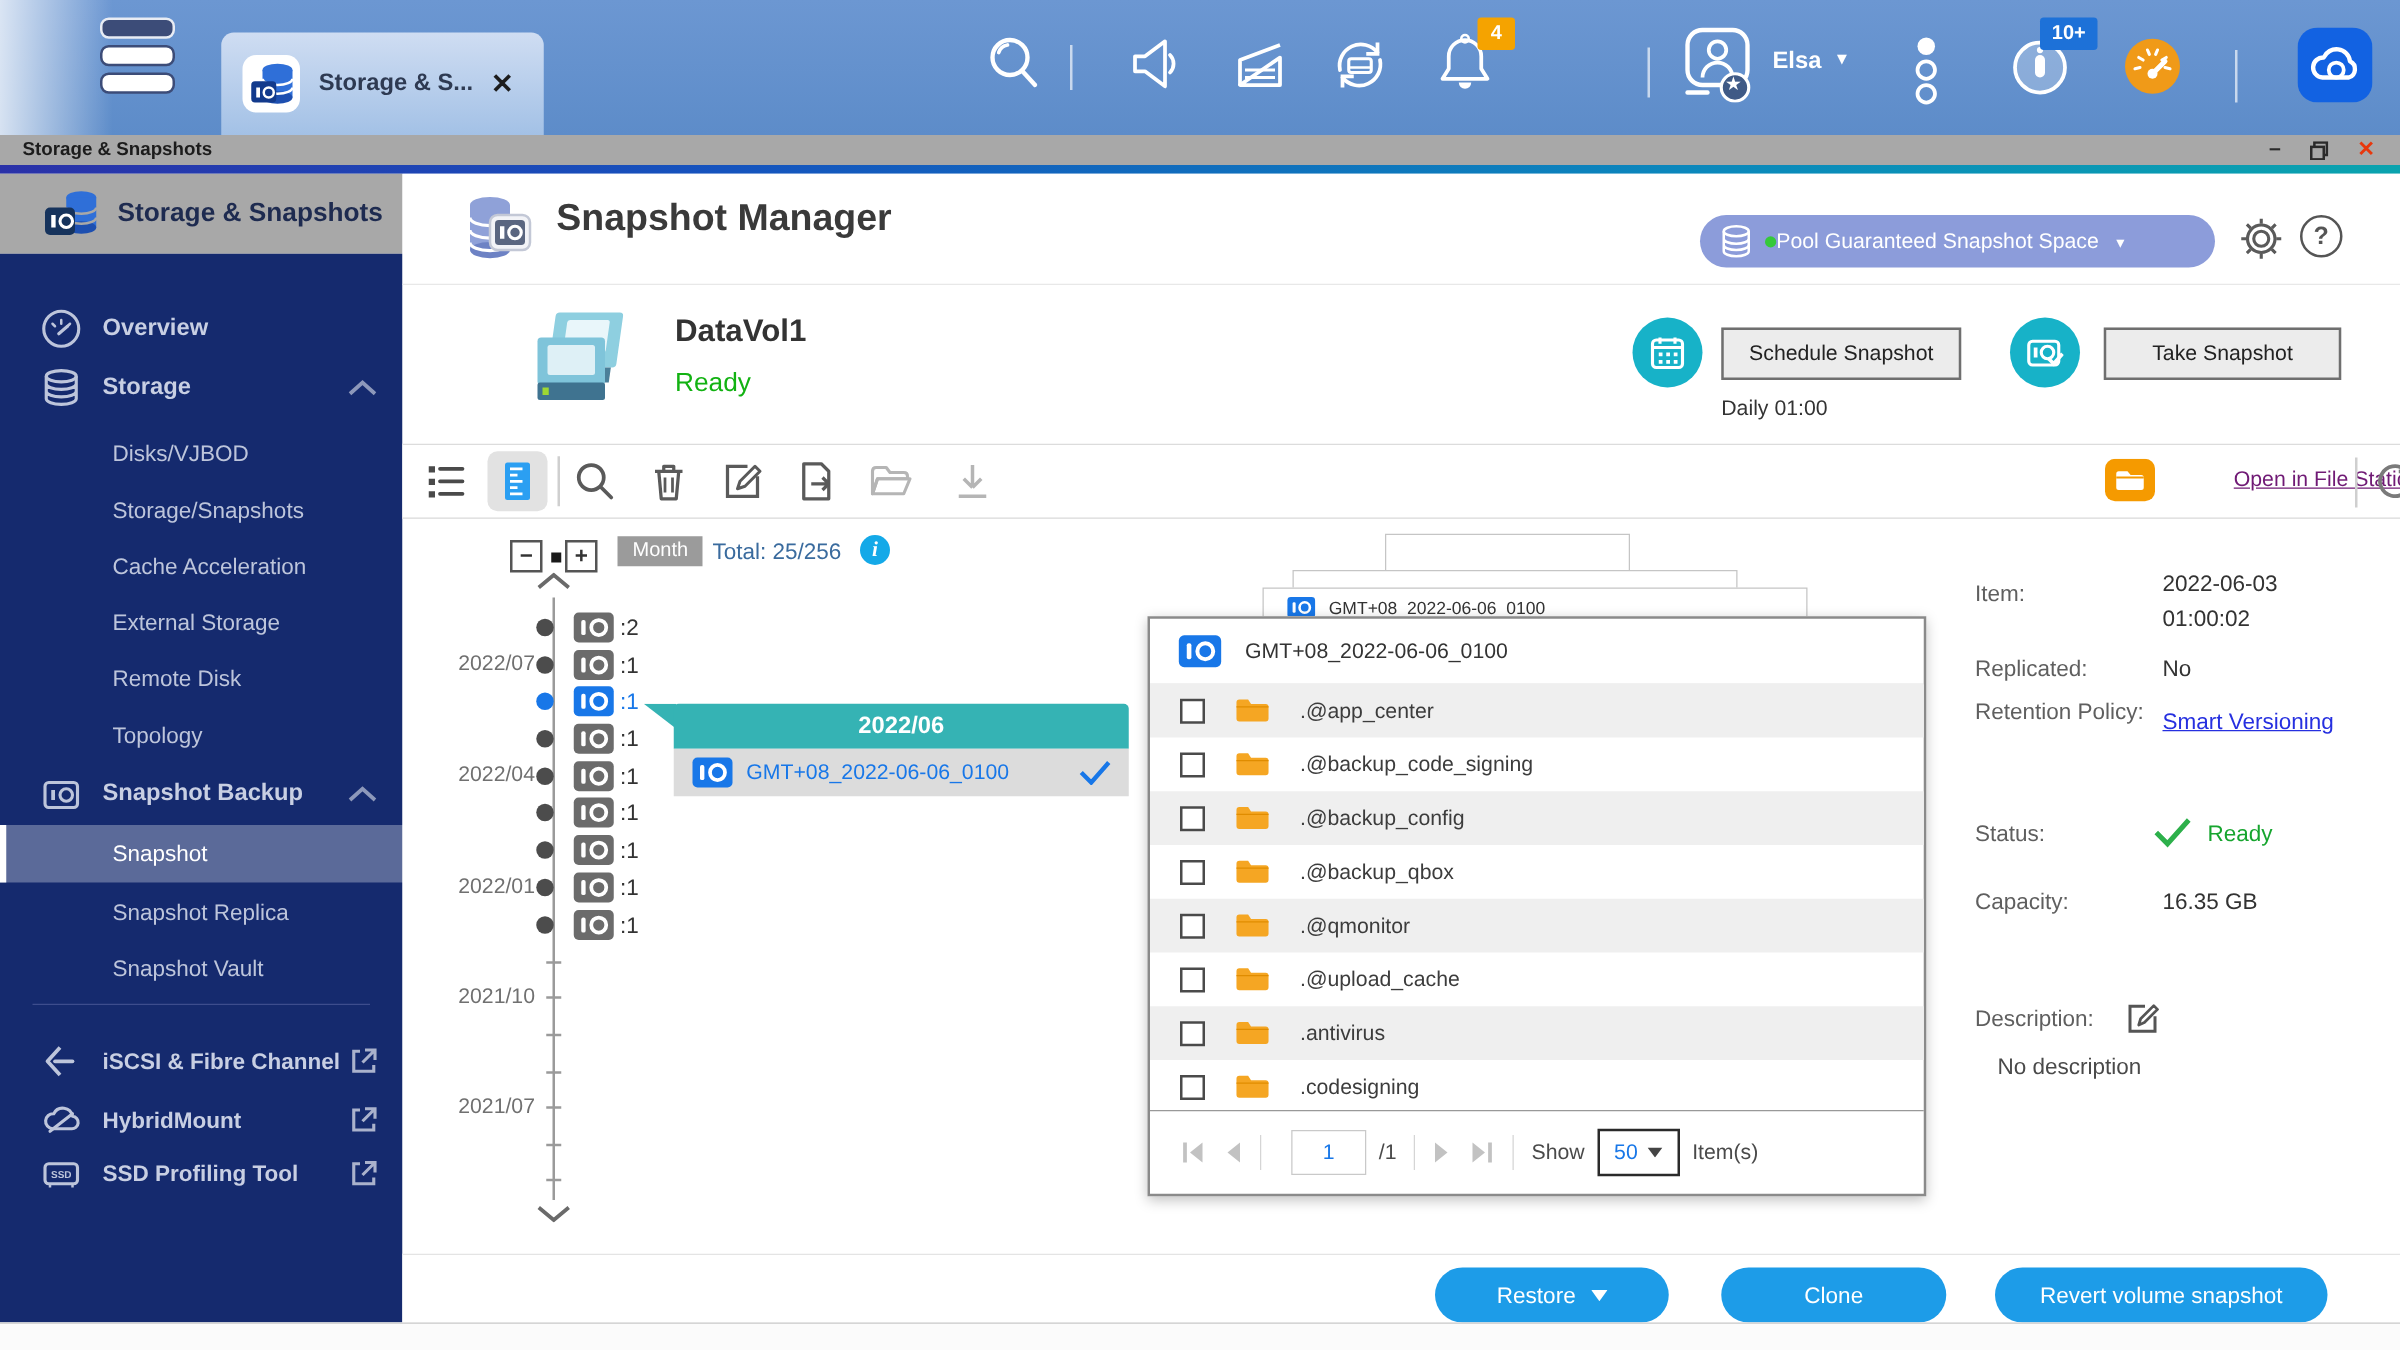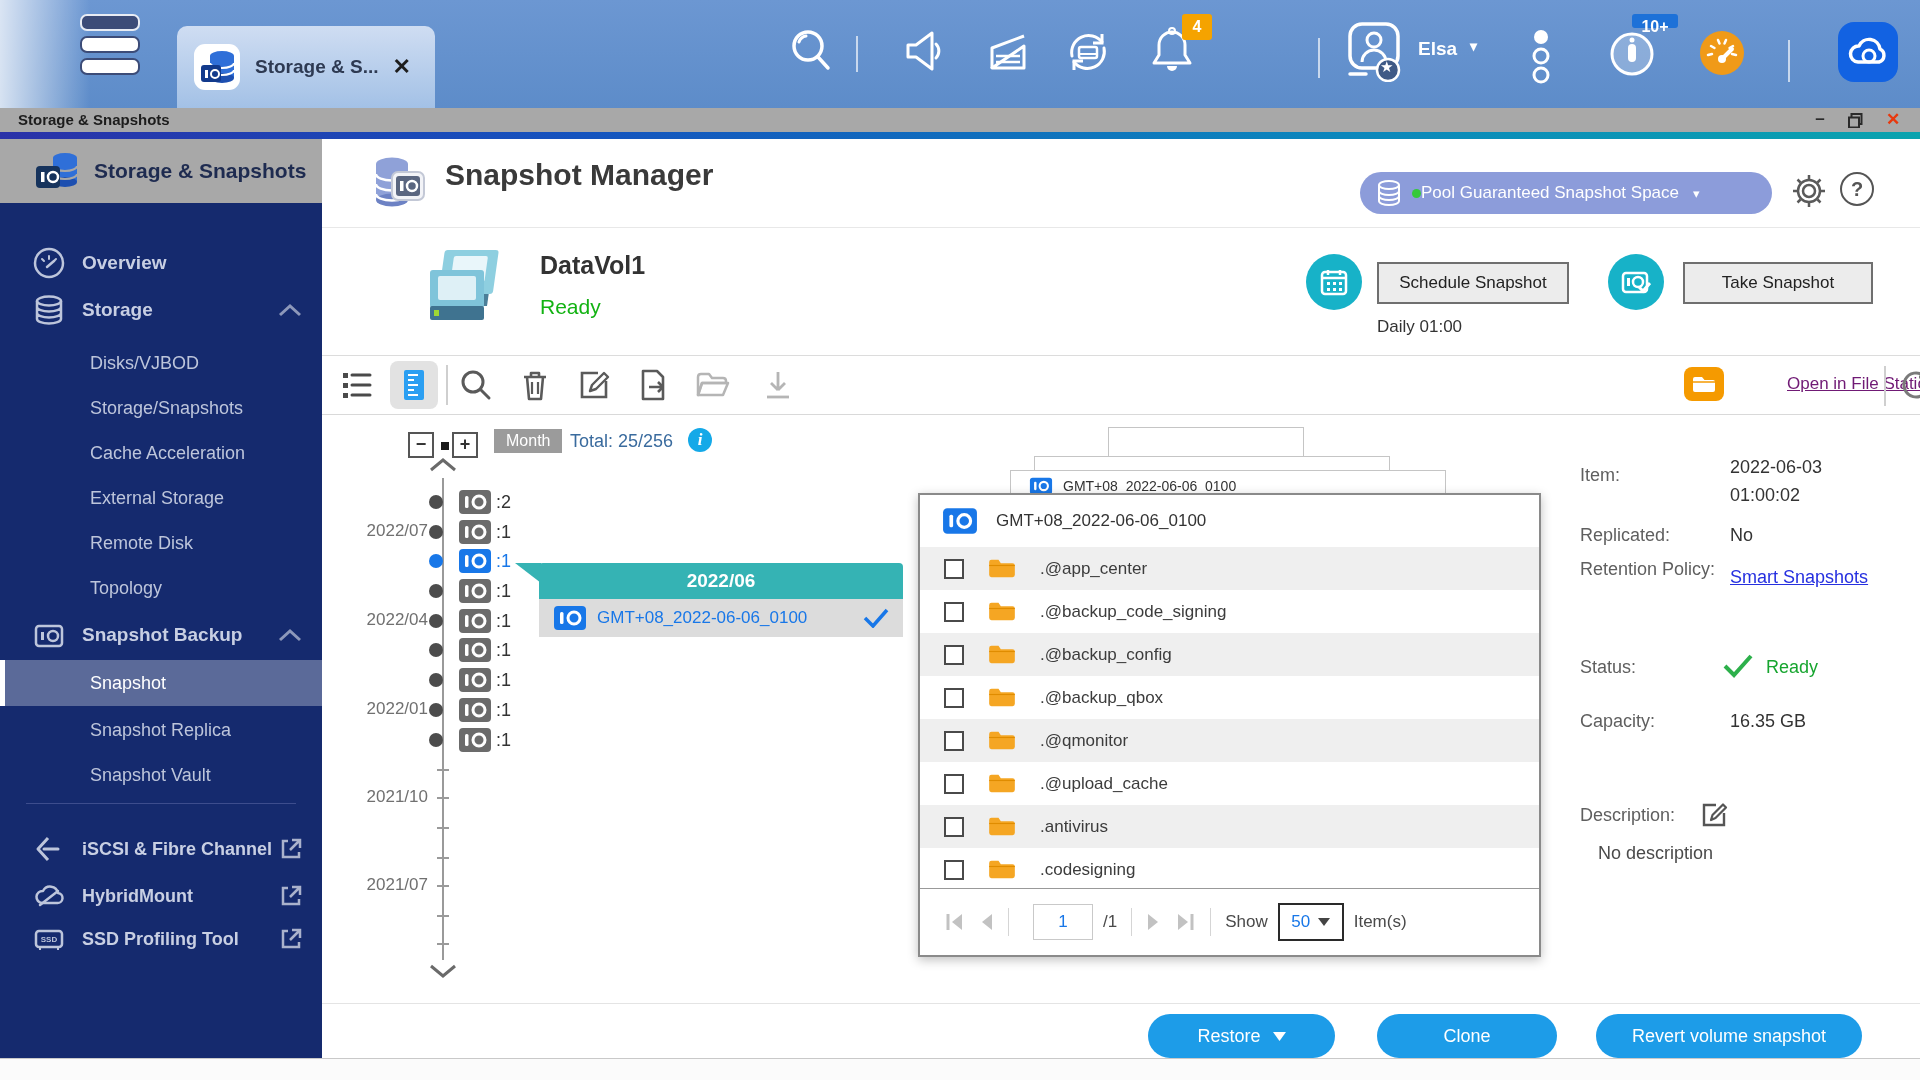--- a/index.html
+++ b/index.html
@@ -184,21 +184,21 @@
       <circle cx="9" cy="9" r="7" fill="#fff"></circle>
       <circle cx="9" cy="28" r="7" fill="none" stroke="#fff" stroke-width="3"></circle>
       <circle cx="9" cy="47" r="7" fill="none" stroke="#fff" stroke-width="3"></circle>
     </svg>
 
     <svg class="abs" style="left:1606px;top:28px" width="52" height="52" viewBox="0 0 52 52">
       <circle cx="26" cy="26" r="20" fill="rgba(255,255,255,.25)" stroke="#fff" stroke-width="3"></circle>
       <rect x="22" y="16" width="8" height="18" rx="4" fill="#fff"></rect>
       <circle cx="26" cy="12" r="2.5" fill="#fff"></circle>
     </svg>
-    <div class="badge" style="left:1632px;top:14px;width:46px;height:14px;background:#1d71d8">10+</div>
+    <div class="badge" style="left:1632px;top:14px;width:46px;height:26px;background:#1d71d8">10+</div>
 
     <svg class="abs" style="left:1698px;top:29px" width="48" height="48" viewBox="0 0 48 48">
       <circle cx="24" cy="24" r="22" fill="#f09a18"></circle>
       <g stroke="#fff" stroke-width="2.5" stroke-linecap="round">
         <path d="M10 26 l4-1 M13 17 l3.5 2 M20 11 l1.5 3.5 M28 11 l-1.5 3.5 M35 17 l-3.5 2 M38 26 l-4-1"></path>
       </g>
       <path d="M24 30 L34 20" stroke="#fff" stroke-width="4" stroke-linecap="round"></path>
       <circle cx="24" cy="30" r="4" fill="#fff"></circle>
     </svg>
     <div class="tb-div" style="left:1788px;top:40px;height:42px"></div>
@@ -711,21 +711,21 @@
         <span class="pg-txt">Item(s)</span>
       </div>
     </div>
 
     <div class="dt-label" style="top:326px">Item:</div>
     <div class="dt-value" style="top:318px">2022-06-03</div>
     <div class="dt-value" style="top:346px">01:00:02</div>
     <div class="dt-label" style="top:386px">Replicated:</div>
     <div class="dt-value" style="top:386px">No</div>
     <div class="dt-label" style="top:416px;width:136px;line-height:28px">Retention Policy:</div>
-    <div class="dt-value" id="dt-retention-v" style="top:428px">Smart Snapshots</div>
+    <div class="dt-value" id="dt-retention-v" style="top:428px">Smart Versioning</div>
     <div class="dt-label" style="top:518px">Status:</div>
     <svg class="abs" style="left:1400px;top:514px" width="32" height="26" viewBox="0 0 32 26">
       <path d="M3 13 L12 22 L29 3" fill="none" stroke="#2db04b" stroke-width="4"></path>
     </svg>
     <div class="dt-value" id="dt-status-v" style="left:1444px;top:518px">Ready</div>
     <div class="dt-label" style="top:572px">Capacity:</div>
     <div class="dt-value" style="top:572px">16.35 GB</div>
     <div class="dt-label" style="top:666px">Description:</div>
     <svg class="abs" style="left:1378px;top:662px" width="28" height="28" viewBox="0 0 28 28">
       <path d="M24 12 v12 H4 V4 h12" fill="none" stroke="#555" stroke-width="2.4"></path>

